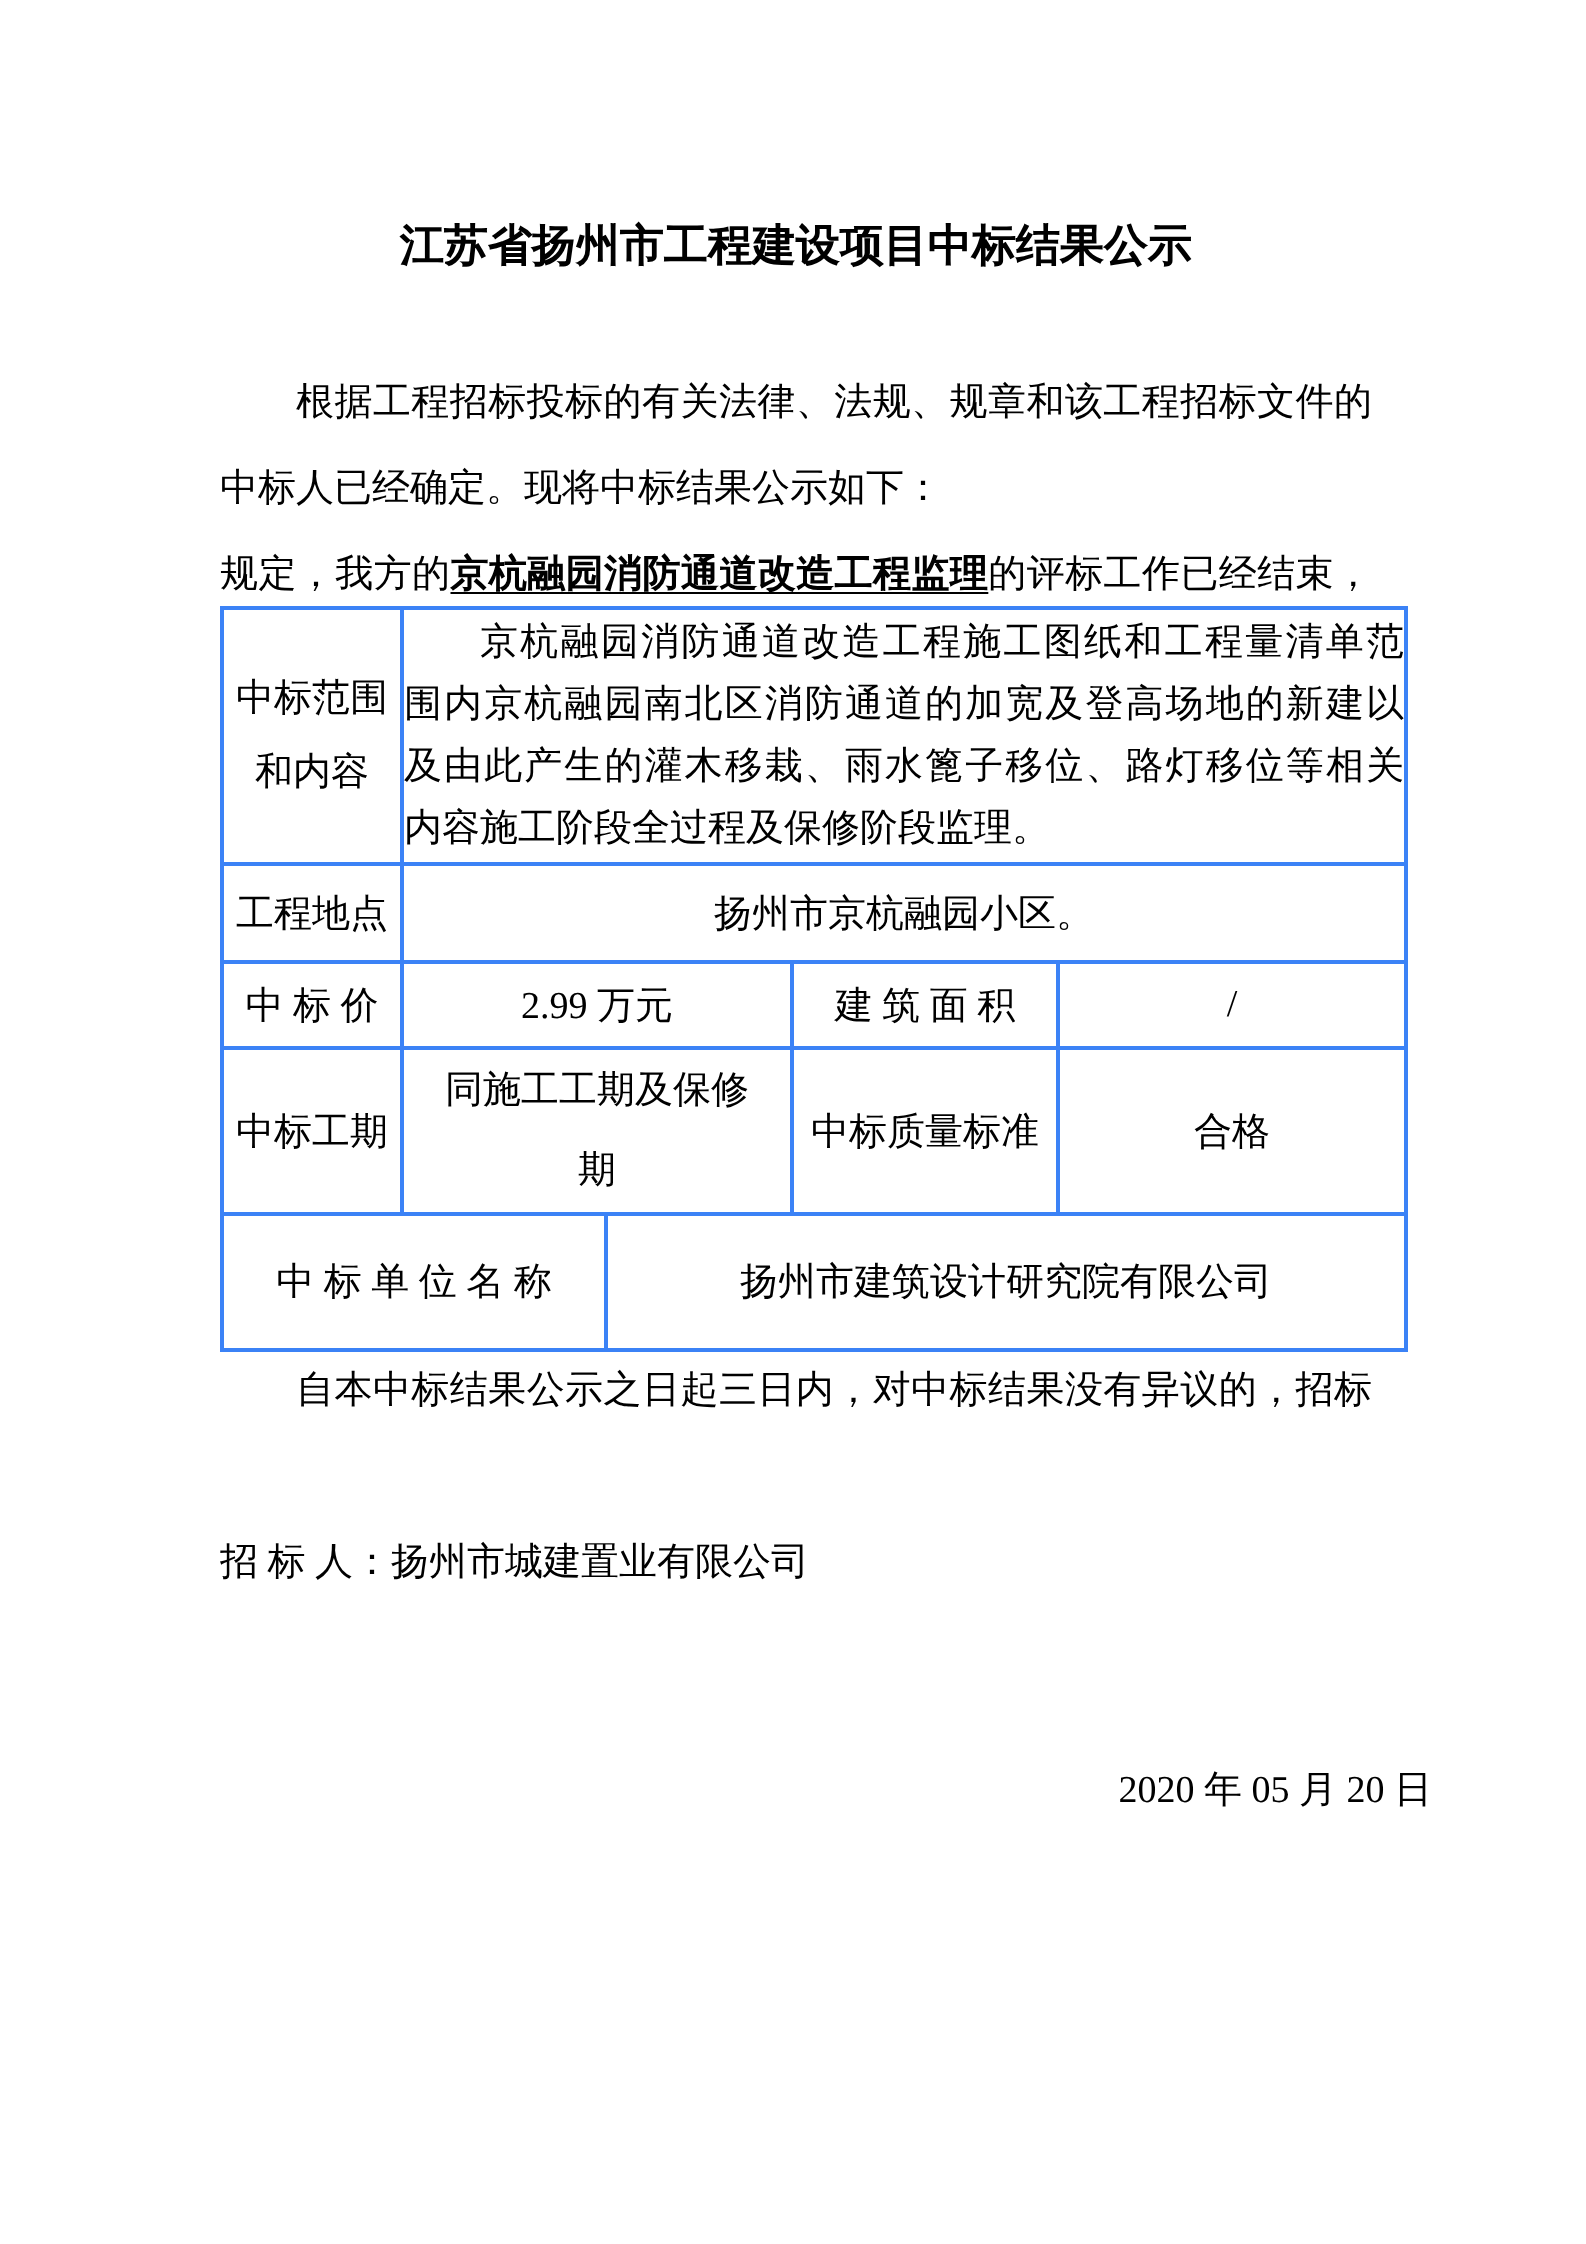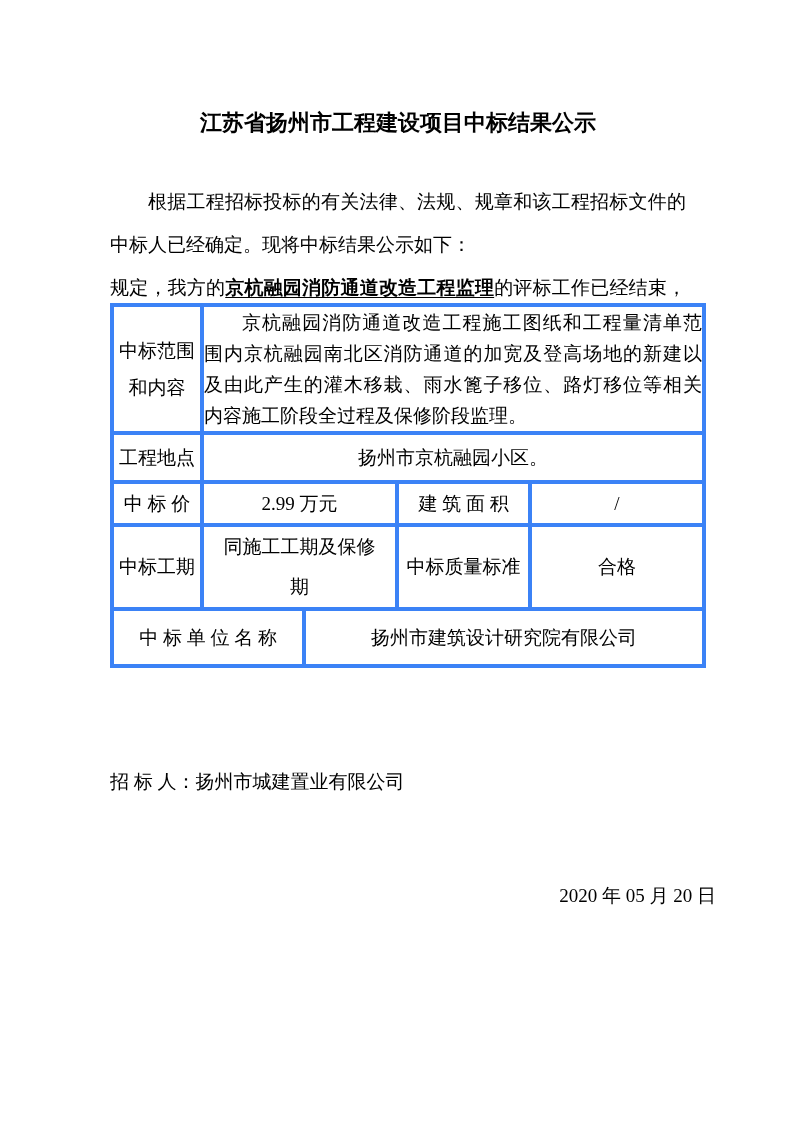--- a/index.html
+++ b/index.html
@@ -56,21 +56,21 @@
   table.doc-table {
     position: absolute;
     left: 110px;
     top: 303px;
     width: 592px;
     border-collapse: collapse;
     table-layout: fixed;
     border: 2px solid #000;
   }
   .doc-table td {
-    border: 4px solid #3b82f6;
+    border: 2px solid #3b82f6;
     font-size: 19px;
     vertical-align: middle;
     padding: 0;
     overflow: hidden;
   }
   .cell-center { text-align: center; }
   .scope-label .lbl-line { line-height: 37px; text-align: center; }
   .scope-content { padding: 0 9px; }
   .scope-content .scope-line {
     line-height: 31px;
@@ -128,28 +128,29 @@
     </tr>
     <tr style="height:83px">
       <td class="cell-center">中标工期</td>
       <td colspan="2" class="duration-cell">
         <div class="dur-line">同施工工期及保修</div>
         <div class="dur-line">期</div>
       </td>
       <td class="cell-center">中标质量标准</td>
       <td class="cell-center">合格</td>
     </tr>
-    <tr style="height:57px">
+    <tr style="height:68px">
       <td colspan="2" class="cell-center">中 标 单 位 名 称</td>
       <td colspan="3" class="cell-center">扬州市建筑设计研究院有限公司</td>
     </tr>
   </tbody>
     </table>
 
   <div class="para p-closing">
+    <div class="body-line jline indent">自本中标结果公示之日起三日内，对中标结果没有异议的，招标</div>
   </div>
 
   <div class="para p-tenderer">
     <div class="body-line">招 标 人：扬州市城建置业有限公司</div>
   </div>
 
   <div class="date-line">2020 年 05 月 20 日</div>
 
 </div>
 

